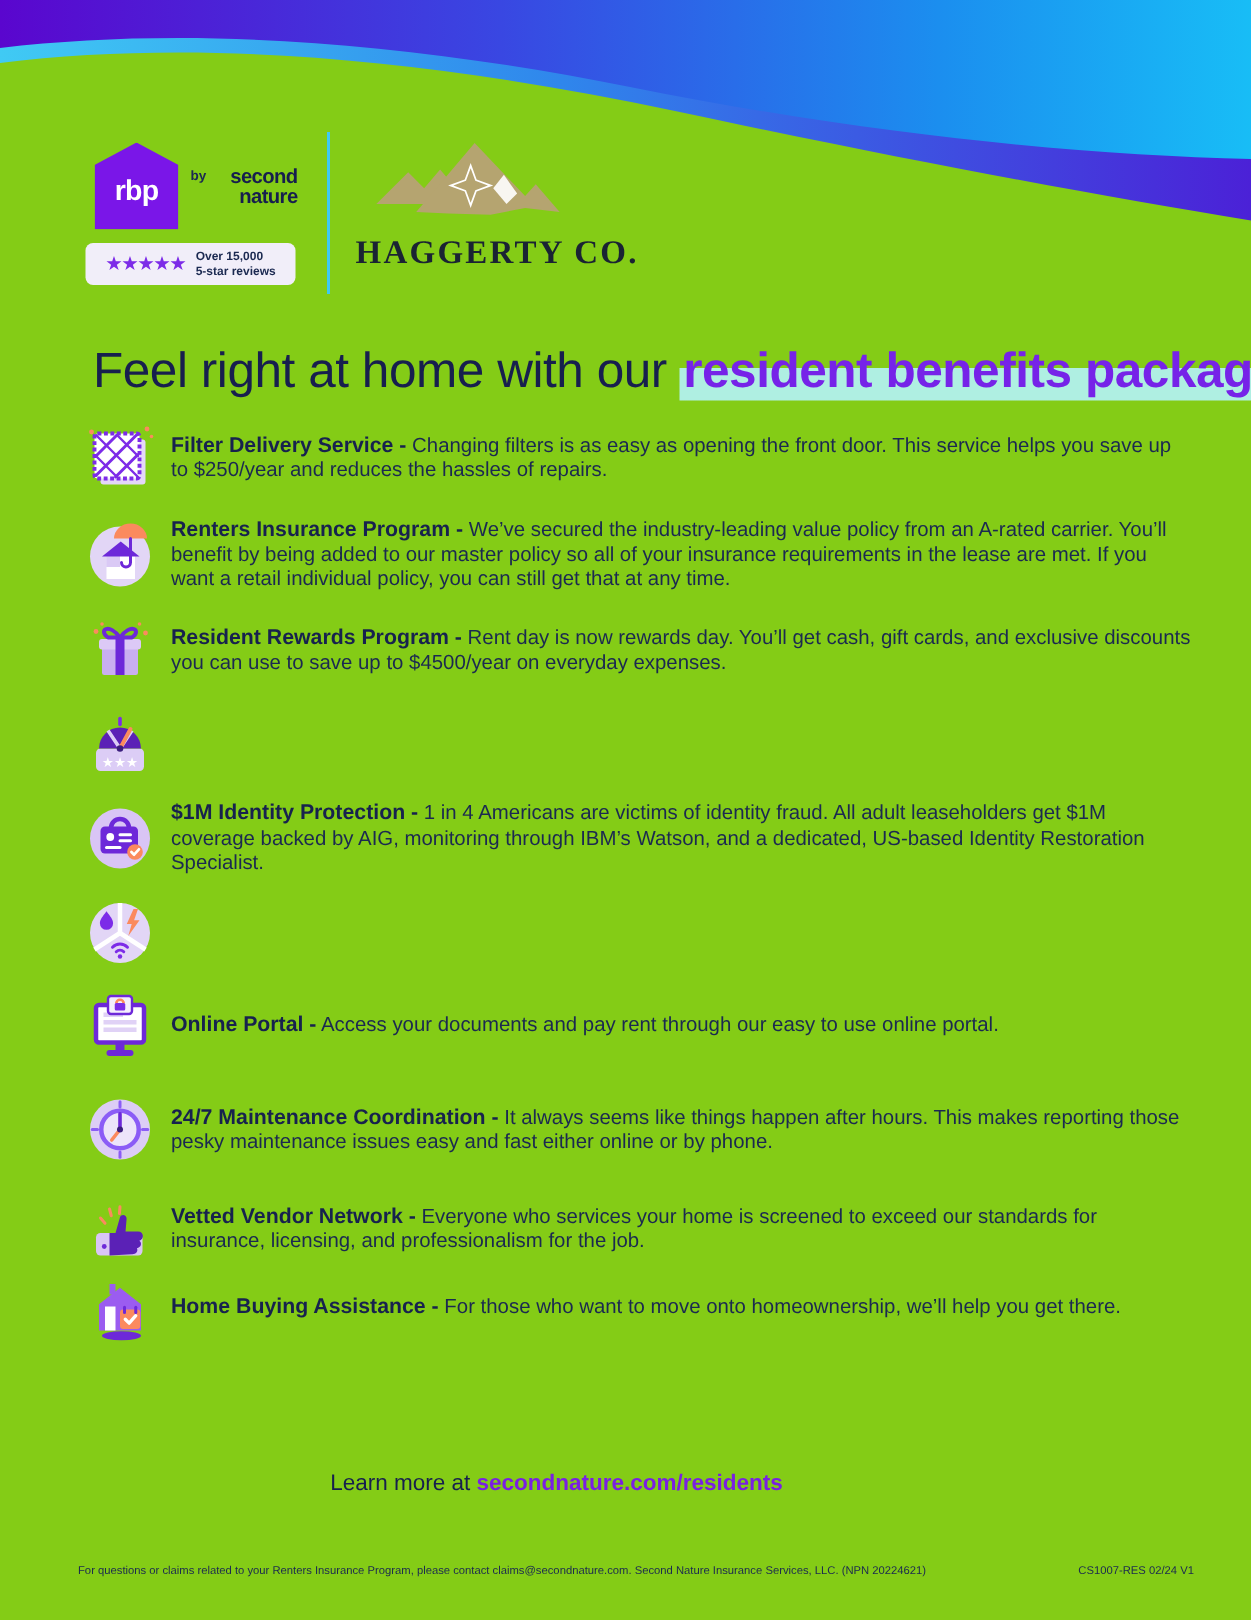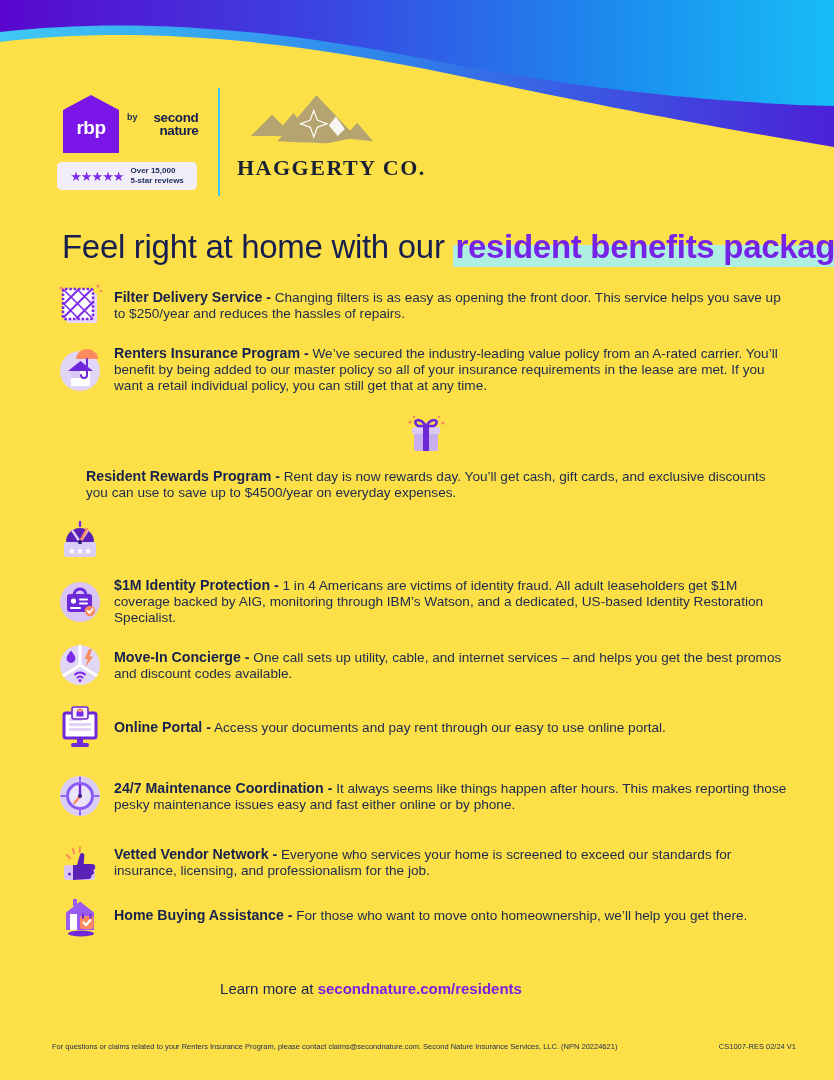--- a/index.html
+++ b/index.html
@@ -1,19 +1,19 @@
 <!DOCTYPE html>
 <html><head>
 <meta charset="utf-8">
 <style>
   * { margin:0; padding:0; box-sizing:border-box; }
   html,body { background:#ffffff; }
   .page {
     position:relative; width:834px; height:1080px; margin:0 auto;
-    background:#fde047; overflow:hidden;
+    background:#84cc16; overflow:hidden;
     font-family:"Liberation Sans","DejaVu Sans",sans-serif;
     color:#1b2951;
   }
   
   .wave-svg { position:absolute; top:0; left:0; width:834px; height:230px; display:block; }
 
   
   .rbp-mark { position:absolute; left:60px; top:93px; width:62px; height:62px; }
   .rbp-diamond {
     position:absolute; left:9px; top:9px; width:44px; height:44px;
@@ -59,21 +59,21 @@
     font-weight:800; color:#7623e8;
     background:linear-gradient(to bottom, transparent 44%, #afefe2 44%);
     padding:0 5px 2px 2px;
   }
 
   
   .benefits { position:absolute; left:56px; top:281px; width:740px; }
   .benefit { display:flex; align-items:center; gap:10px; min-height:48px; }
   .benefit:nth-child(1)  { margin-bottom:16px; }
   .benefit:nth-child(2)  { margin-bottom:16px; }
-  .benefit:nth-child(3)  { margin-bottom:16px;flex-direction:column; }
+  .benefit:nth-child(3)  { margin-bottom:16px; }
   .benefit:nth-child(4)  { margin-bottom:13px; }
   .benefit:nth-child(5)  { margin-bottom:15px; }
   .benefit:nth-child(6)  { margin-bottom:14px; }
   .benefit:nth-child(7)  { margin-bottom:21px; }
   .benefit:nth-child(8)  { margin-bottom:18px; }
   .benefit:nth-child(9)  { margin-bottom:5px; }
   .bicon { flex:0 0 48px; width:48px; height:48px; }
   .bicon svg { width:48px; height:48px; display:block; }
   .btext { width:680px; font-size:13.6px; line-height:1.17; color:#1b2951; }
   .btext b { font-weight:700; font-size:14.2px; color:#17224e; }
@@ -249,21 +249,20 @@
           </g>
           <path d="M15,9.5 c2.6,3.6 4.4,5.4 4.4,8 a4.4,4.4 0 1 1 -8.8,0 c0,-2.6 1.8,-4.4 4.4,-8 Z" fill="#7c2be8"></path>
           <polygon points="33,8 28.5,18 31.8,18 29.5,26 37,15.5 33.4,15.5 36,8" fill="#fb8a5e"></polygon>
           <g fill="none" stroke="#7c2be8" stroke-width="2" stroke-linecap="round">
             <path d="M19,33.5 a7,7 0 0 1 10,0"></path>
             <path d="M21.5,36.5 a3.6,3.6 0 0 1 5,0"></path>
           </g>
           <circle cx="24" cy="39.6" r="1.5" fill="#7c2be8"></circle>
         </svg>
       </span>
-      <p class="btext"><b>Move-In Concierge -</b><span> One call sets up utility, cable, and internet services – and helps you get the best promos and discount codes available.</span></p>
     </div>
 
     <div class="benefit">
       <span class="bicon">
         <svg viewBox="0 0 48 48">
           <rect x="8" y="10" width="32" height="25" rx="2" fill="#ffffff" stroke="#6d28d9" stroke-width="3"></rect>
           <rect x="13" y="15" width="13" height="3" fill="#e0d2f6"></rect>
           <rect x="13" y="20" width="22" height="3" fill="#e0d2f6"></rect>
           <rect x="13" y="25" width="22" height="3" fill="#e0d2f6"></rect>
           <rect x="16" y="4" width="16" height="12" rx="2" fill="#f4eefc" stroke="#6d28d9" stroke-width="1.6"></rect>

